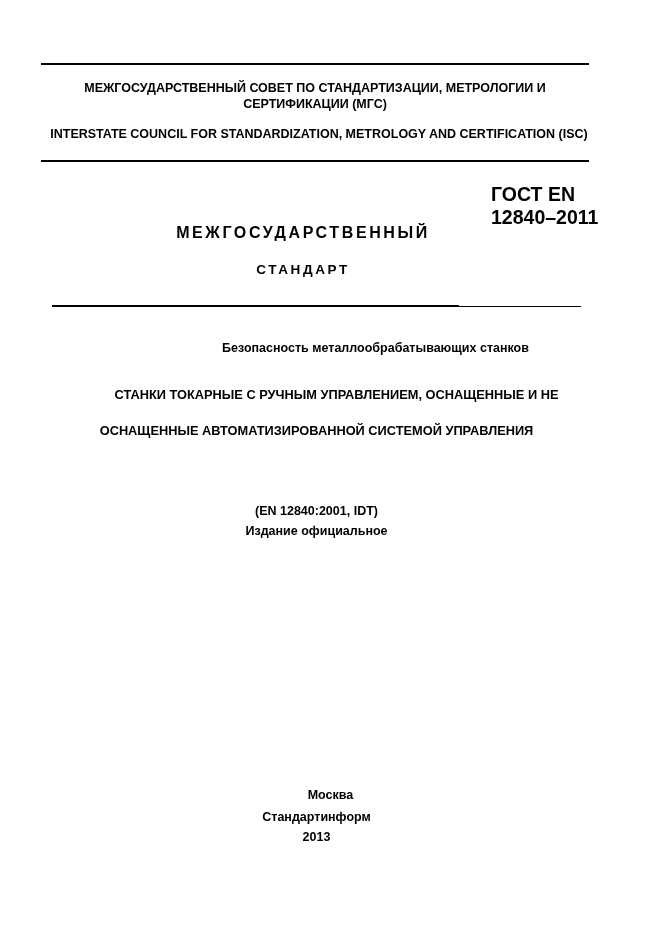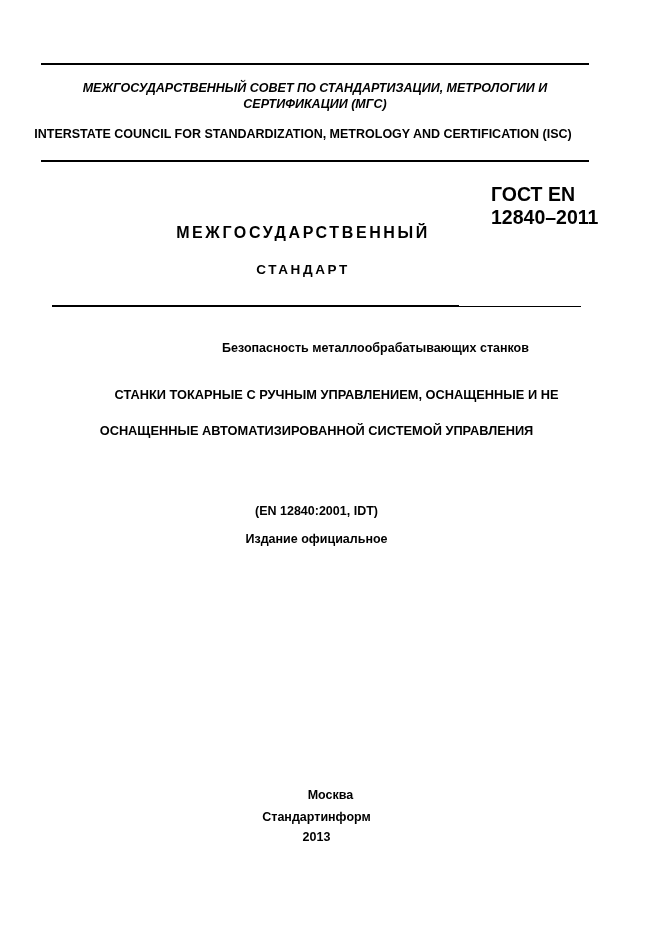--- a/index.html
+++ b/index.html
@@ -25,24 +25,23 @@
       font-weight: bold;
       white-space: nowrap;
     }
     .council-ru {
       left: 41px;
       width: 548px;
       top: 80px;
       font-size: 12.5px;
       line-height: 16px;
       white-space: normal;
-      font-style: italic;
     }
     .council-en {
-      left: 29px;
+      left: 45px;
       width: 548px;
       top: 126px;
       font-size: 12.5px;
       line-height: 16px;
       white-space: normal;
     }
     .standard-type-1 {
       left: 150px;
       width: 306px;
       top: 224px;
@@ -86,21 +85,20 @@
       width: 633px;
       top: 458px;
       font-size: 12.5px;
       margin-top: 46px;
     }
     .edition {
       left: 0;
       width: 633px;
       top: 524px;
       font-size: 12.5px;
-      margin-top: 8px;
     }
     .city {
       left: 14px;
       width: 633px;
       top: 788px;
       font-size: 12.5px;
     }
     .publisher {
       left: 0;
       width: 633px;

